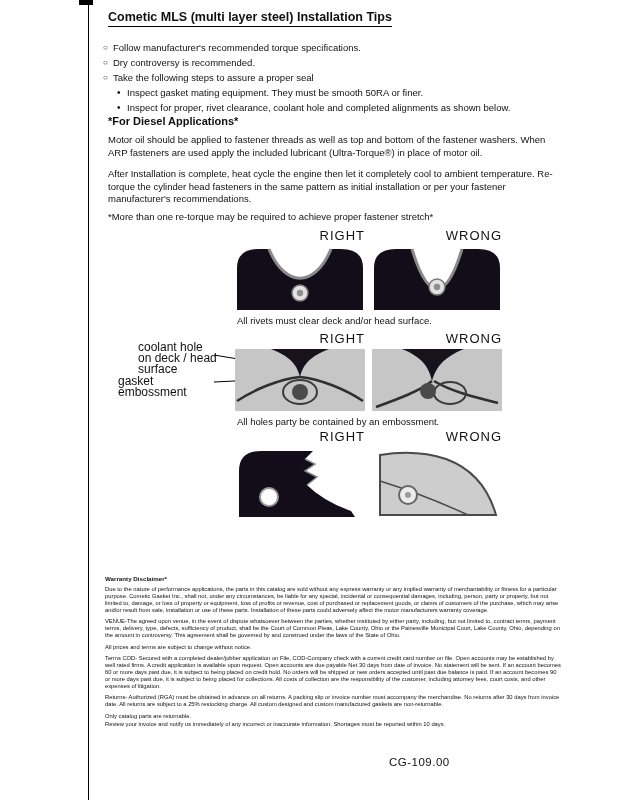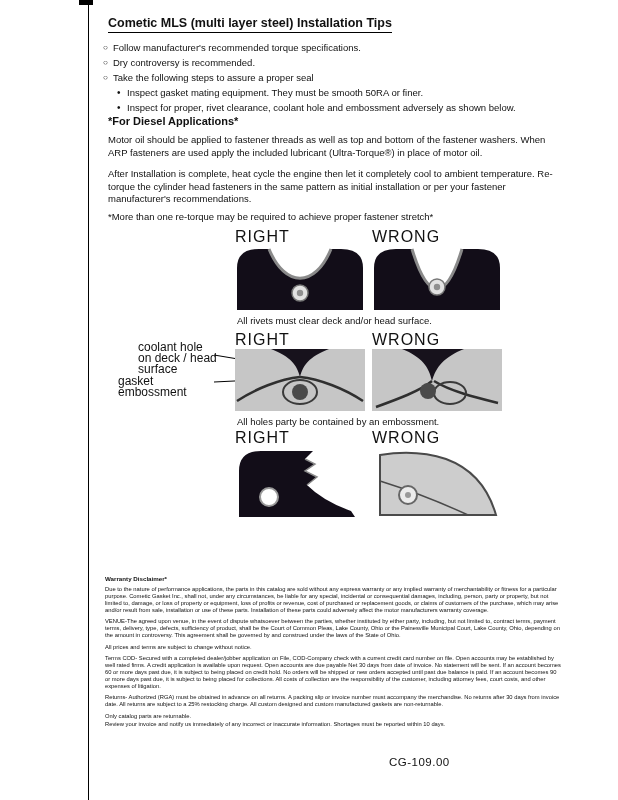--- a/index.html
+++ b/index.html
@@ -1,37 +1,37 @@
 <!DOCTYPE html>
 <html><head>
 <meta charset="utf-8">
 <style>
   html,body{margin:0;padding:0;background:#e9e9e9;}
   .page{position:relative;width:618px;height:800px;background:#ffffff;
         font-family:"Liberation Sans",sans-serif;color:#111;overflow:hidden;}
   .left-rule{position:absolute;left:88px;top:0;width:1px;height:800px;background:#000;}
   .corner-tick{position:absolute;left:79px;top:0;width:14px;height:5px;background:#000;}
 
-  .title{position:absolute;left:108px;top:16px;margin:0;font-size:12.5px;font-weight:bold;
+  .title{position:absolute;left:108px;top:10px;margin:0;font-size:12.5px;font-weight:bold;
          display:inline-block;border-bottom:1.5px solid #000;padding-bottom:2px;}
 
   .tips{position:absolute;left:103px;top:42px;width:470px;}
   .tip-row{display:flex;align-items:flex-start;margin-bottom:3px;}
   .tip-row.sub{margin-left:14px;}
   .marker{width:10px;flex:0 0 10px;font-size:8px;line-height:12px;}
   .marker.dot{font-size:10px;line-height:11px;}
   .tip-text{font-size:9.5px;line-height:12px;}
 
   .diesel-h{position:absolute;left:108px;top:115px;margin:0;font-size:11px;font-weight:bold;}
   .body{position:absolute;left:108px;margin:0;font-size:9.5px;line-height:1.32;width:455px;}
   .para1{top:134px;}
   .para2{top:168px;}
   .note{top:211px;}
 
-  .hdr{position:absolute;width:130px;text-align:left;font-size:16px;letter-spacing:1px;}
+  .hdr{position:absolute;width:130px;text-align:right;font-size:13px;letter-spacing:1px;}
   .col-l{left:235px;} .col-r{left:372px;}
   .hdr-r1{top:228px;} .hdr-r2{top:331px;} .hdr-r3{top:429px;}
   .tile{position:absolute;width:130px;}
   .tile svg{display:block;width:130px;}
   .tile-r1{top:246px;height:64px;} .tile-r2{top:349px;height:62px;} .tile-r3{top:447px;height:70px;}
   .caption{position:absolute;left:237px;font-size:9.5px;line-height:1.25;}
   .cap-r1{top:315px;} .cap-r2{top:416px;} .cap-r3{top:521px;width:265px;}
 
   .ptr-label{position:absolute;font-size:12px;line-height:11px;}
   .lbl-coolant{left:138px;top:342px;width:80px;}
@@ -67,21 +67,21 @@
     <div class="tip-row">
       <span class="marker">○</span>
       <span class="tip-text">Take the following steps to assure a proper seal</span>
     </div>
     <div class="tip-row sub">
       <span class="marker dot">•</span>
       <span class="tip-text">Inspect gasket mating equipment.  They must be smooth 50RA or finer.</span>
     </div>
     <div class="tip-row sub">
       <span class="marker dot">•</span>
-      <span class="tip-text">Inspect for proper, rivet clearance, coolant hole and embossment adversely as shown below.</span>
+      <span class="tip-text">Inspect for proper, rivet clearance, coolant hole and completed alignments as shown below.</span>
     </div>
   </div>
 
   <h2 class="diesel-h">*For Diesel Applications*</h2>
   <p class="body para1">Motor oil should be applied to fastener threads as well as top and bottom of the fastener washers. When ARP fasteners are used apply the included lubricant (Ultra-Torque®) in place of motor oil.</p>
   <p class="body note">*More than one re-torque may be required to achieve proper fastener stretch*</p>
   <p class="body para2">After Installation is complete, heat cycle the engine then let it completely cool to ambient temperature. Re-torque the cylinder head fasteners in the same pattern as initial installation or per your fastener manufacturer's recommendations.</p>
 
   <div class="hdr hdr-r1 col-l">RIGHT</div>
   <div class="hdr hdr-r1 col-r">WRONG</div>

